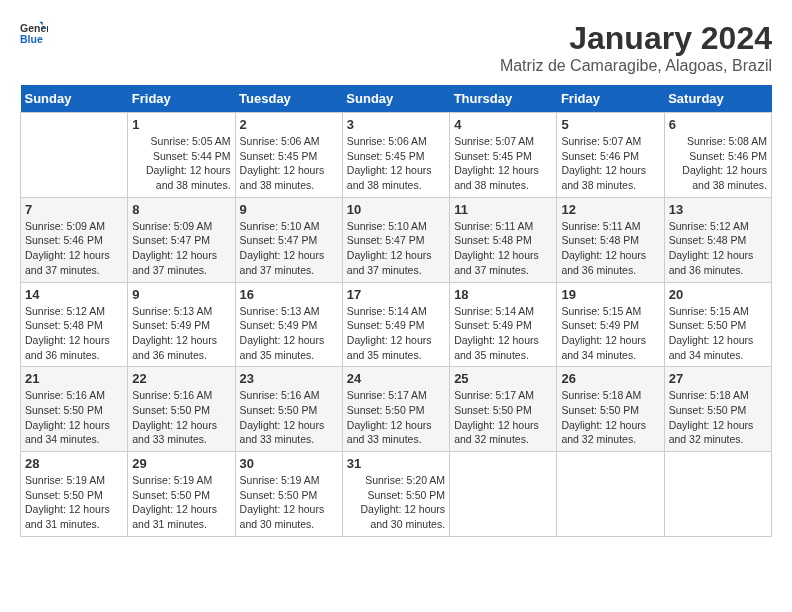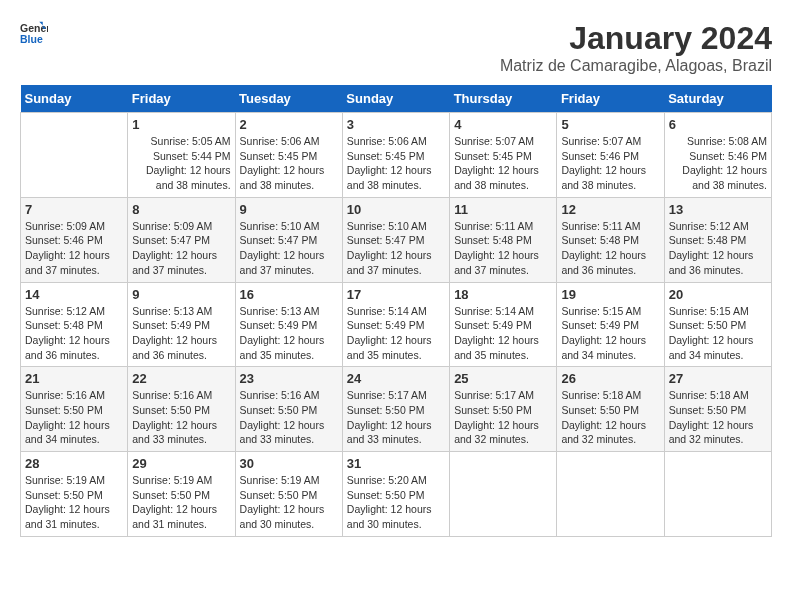--- a/index.html
+++ b/index.html
@@ -325,21 +325,21 @@
         </td>
         <td>
           <span class="day-number">30</span>
           <div class="day-info" style="white-space: pre-line;">Sunrise: 5:19 AM
 Sunset: 5:50 PM
 Daylight: 12 hours
 and 30 minutes.</div>
         </td>
         <td>
           <span class="day-number">31</span>
-          <div class="day-info" style="white-space: pre-line;">Sunrise: 5:20 AM
+          <div class="day-info" style="white-space: pre-line; text-align: right;">Sunrise: 5:20 AM
 Sunset: 5:50 PM
 Daylight: 12 hours
 and 30 minutes.</div>
         </td>
         <td class="empty-cell"></td>
         <td class="empty-cell"></td>
         <td class="empty-cell"></td>
       </tr>
     </tbody>
 </table>

